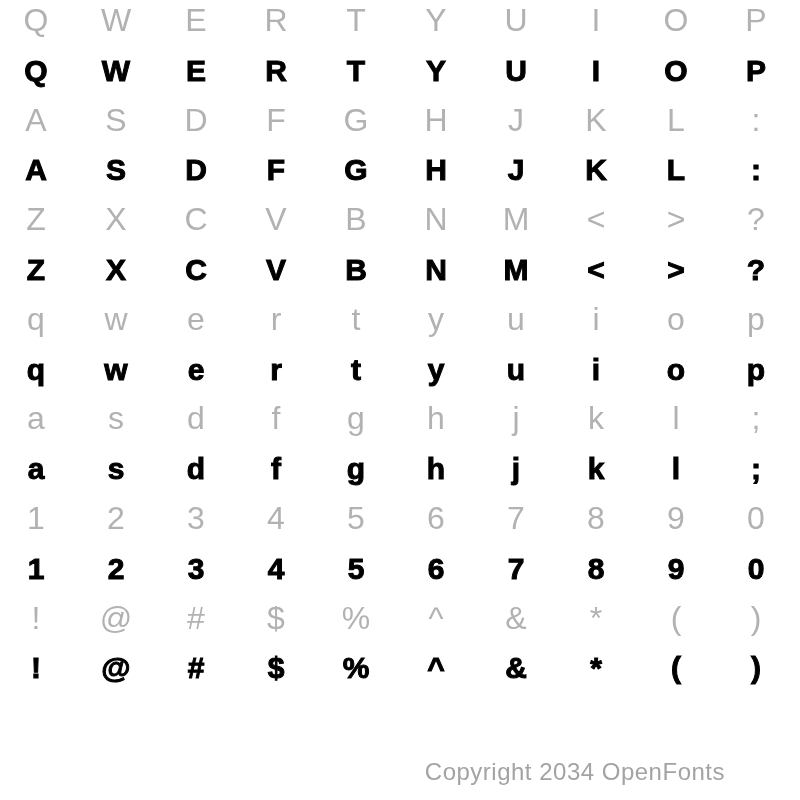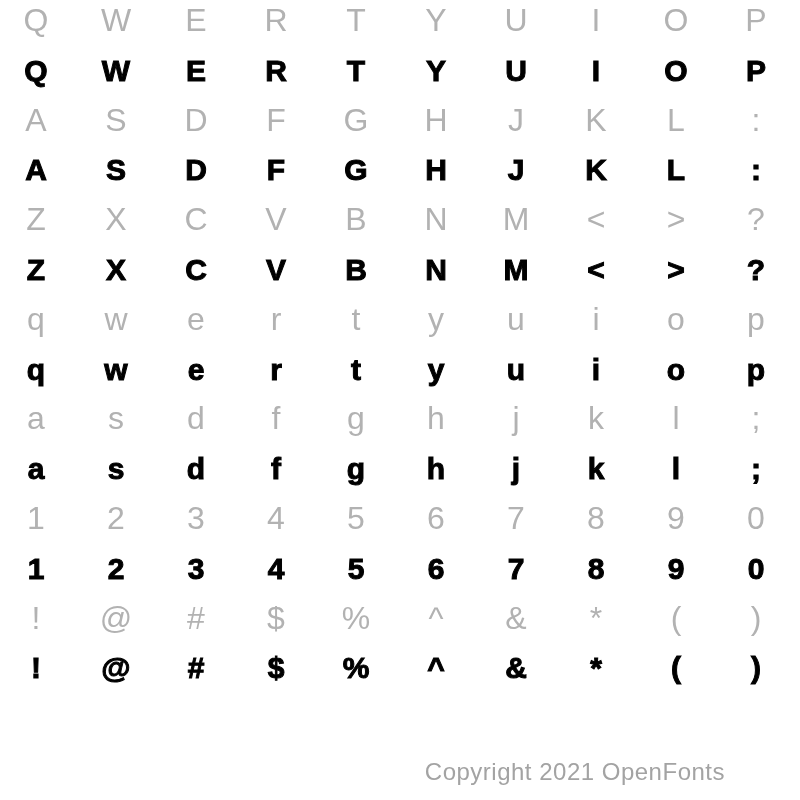--- a/index.html
+++ b/index.html
@@ -221,13 +221,13 @@
       <span class="cell">$</span>
       <span class="cell">%</span>
       <span class="cell">^</span>
       <span class="cell">&amp;</span>
       <span class="cell">*</span>
       <span class="cell">(</span>
       <span class="cell">)</span>
     </div>
   </div>
 
-<div class="footer">Copyright 2021 OpenFonts</div>
+<div class="footer">Copyright 2034 OpenFonts</div>
 
 </body></html>

